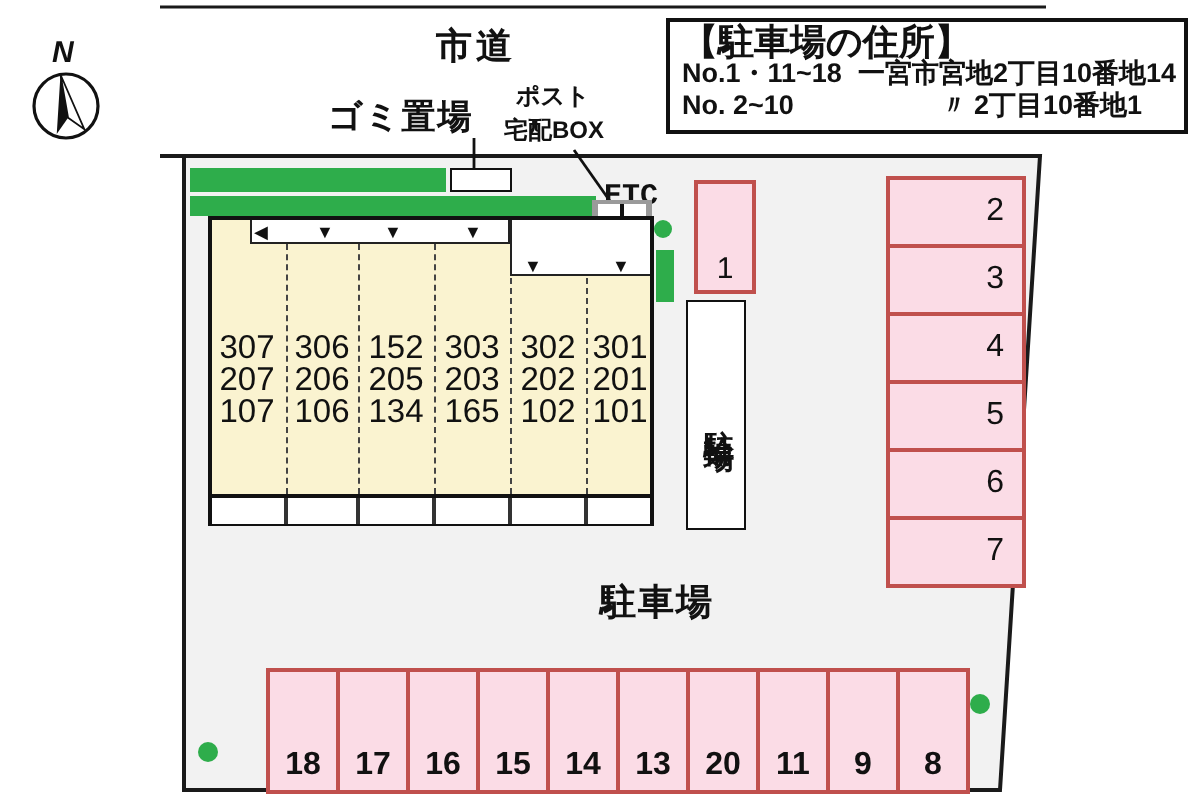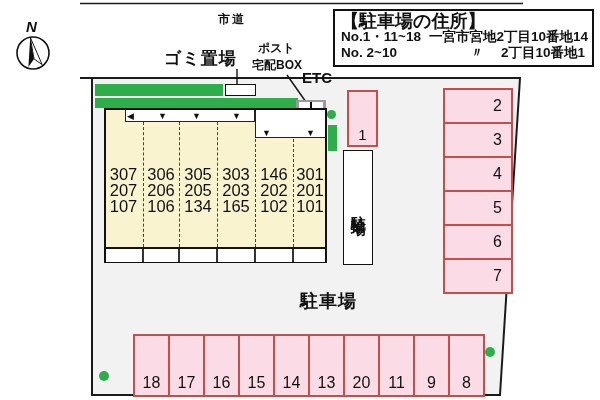--- a/index.html
+++ b/index.html
@@ -4,33 +4,33 @@
 <style>
   html,body{margin:0;padding:0;background:#fff;}
   #stage{
     position:relative;width:600px;height:400px;background:#fff;overflow:hidden;
     font-family:"Liberation Sans","DejaVu Sans",sans-serif;color:#111;
   }
   #stage .abs{position:absolute;box-sizing:border-box;}
   svg{position:absolute;left:0;top:0;}
   .jp-label{font-weight:bold;color:#111;white-space:nowrap;}
   
-  .road-label{left:218px;top:11px;font-size:12px;letter-spacing:2px;}
+  .road-label{left:218px;top:11px;font-size:18px;letter-spacing:2px;}
   .garbage-label{left:164px;top:47px;font-size:17px;letter-spacing:1px;}
   .post-label{left:258px;top:40px;font-size:12px;}
   .box-label{left:252px;top:57px;font-size:12px;}
-  .etc-label{left:302px;top:69px;font-size:15px;font-weight:bold;}
+  .etc-label{left:302px;top:90px;font-size:15px;font-weight:bold;font-family:Liberation Mono, monospace;}
   .parkinglot-label{left:300px;top:289px;font-size:18px;letter-spacing:1px;}
   
   .addr-box{left:333px;top:9px;width:261px;height:58px;border:2px solid #111;background:#fff;padding:2px 6px;}
   .addr-title{font-size:18px;font-weight:bold;line-height:16px;}
   .addr-row{font-size:13.5px;font-weight:bold;line-height:16px;white-space:nowrap;}
   .addr-no{display:inline-block;width:88px;}
   .addr-ditto{display:inline-block;width:20px;margin-left:38px;text-align:center;}
-  .addr-a2{margin-left:14px;text-align:right;}
+  .addr-a2{text-align:right;}
   
   .green{background:#2EAD4B;}
   .strip1{left:95px;top:84px;width:128px;height:12px;}
   .strip2{left:95px;top:98px;width:203px;height:10px;}
   .gbar{left:328px;top:125px;width:9px;height:26px;}
   .gdot{border-radius:50%;}
   .gdot-mid{left:327px;top:110px;width:9px;height:9px;}
   .gdot-left{left:99px;top:371px;width:10px;height:10px;}
   .gdot-right{left:485px;top:347px;width:10px;height:10px;}
   
@@ -54,21 +54,21 @@
   .etc-box{left:296px;top:100px;width:30px;height:21px;background:#fff;border-left:3px solid #9a9a9a;border-right:3px solid #9a9a9a;border-top:2px solid #9a9a9a;display:flex;flex-direction:column;align-items:center;}
   .etc-stem{width:2px;height:6px;background:#111;}
   .etc-tri{font-size:13px;line-height:11px;margin-top:-1px;color:#111;}
   
   .spot{background:#FBDCE6;border:2px solid #C0504D;color:#111;display:flex;}
   .spot1{left:347px;top:90px;width:31px;height:57px;align-items:flex-end;justify-content:center;font-size:15px;padding-bottom:2px;}
   .right-col{left:443px;top:88px;display:flex;flex-direction:column;}
   .right-col .spot{width:57px;height:32px;margin-top:-2px;align-items:center;justify-content:flex-end;padding-right:9px;font-size:16px;}
   .right-col .spot:first-child{margin-top:0;}
   .bottom-row{left:133px;top:334px;display:flex;}
-  .bottom-row .spot{width:33px;height:56px;margin-left:-2px;align-items:flex-end;justify-content:center;font-size:16px;padding-bottom:3px;}
+  .bottom-row .spot{width:33px;height:56px;margin-left:-2px;align-items:flex-end;justify-content:center;font-size:16px;padding-bottom:3px;font-weight:bold;}
   .bottom-row .spot:first-child{margin-left:0;}
   
   .bicycle{left:343px;top:150px;width:30px;height:115px;background:#fff;border:1.5px solid #111;display:flex;align-items:center;justify-content:center;}
   .bicycle span{writing-mode:vertical-rl;font-size:15px;font-weight:bold;letter-spacing:3px;color:#111;}
   
   .north-label{left:26px;top:18px;font-size:15px;font-weight:bold;font-style:italic;}
 </style>
 </head>
 <body>
 
@@ -141,23 +141,23 @@
   <span class="tri" style="left:262px;top:127px;">▼</span>
   <span class="tri" style="left:306px;top:127px;">▼</span>
   <div class="abs dash-v d1"></div>
   <div class="abs dash-v d2"></div>
   <div class="abs dash-v d3"></div>
   <div class="abs dash-v d4"></div>
   <div class="abs dash-v d5"></div>
   <div class="abs rooms">
       <div class="room">307</div>
       <div class="room">306</div>
-      <div class="room">305</div>
+      <div class="room">152</div>
       <div class="room">303</div>
-      <div class="room">146</div>
+      <div class="room">302</div>
       <div class="room">301</div>
       <div class="room">207</div>
       <div class="room">206</div>
       <div class="room">205</div>
       <div class="room">203</div>
       <div class="room">202</div>
       <div class="room">201</div>
       <div class="room">107</div>
       <div class="room">106</div>
       <div class="room">134</div>

